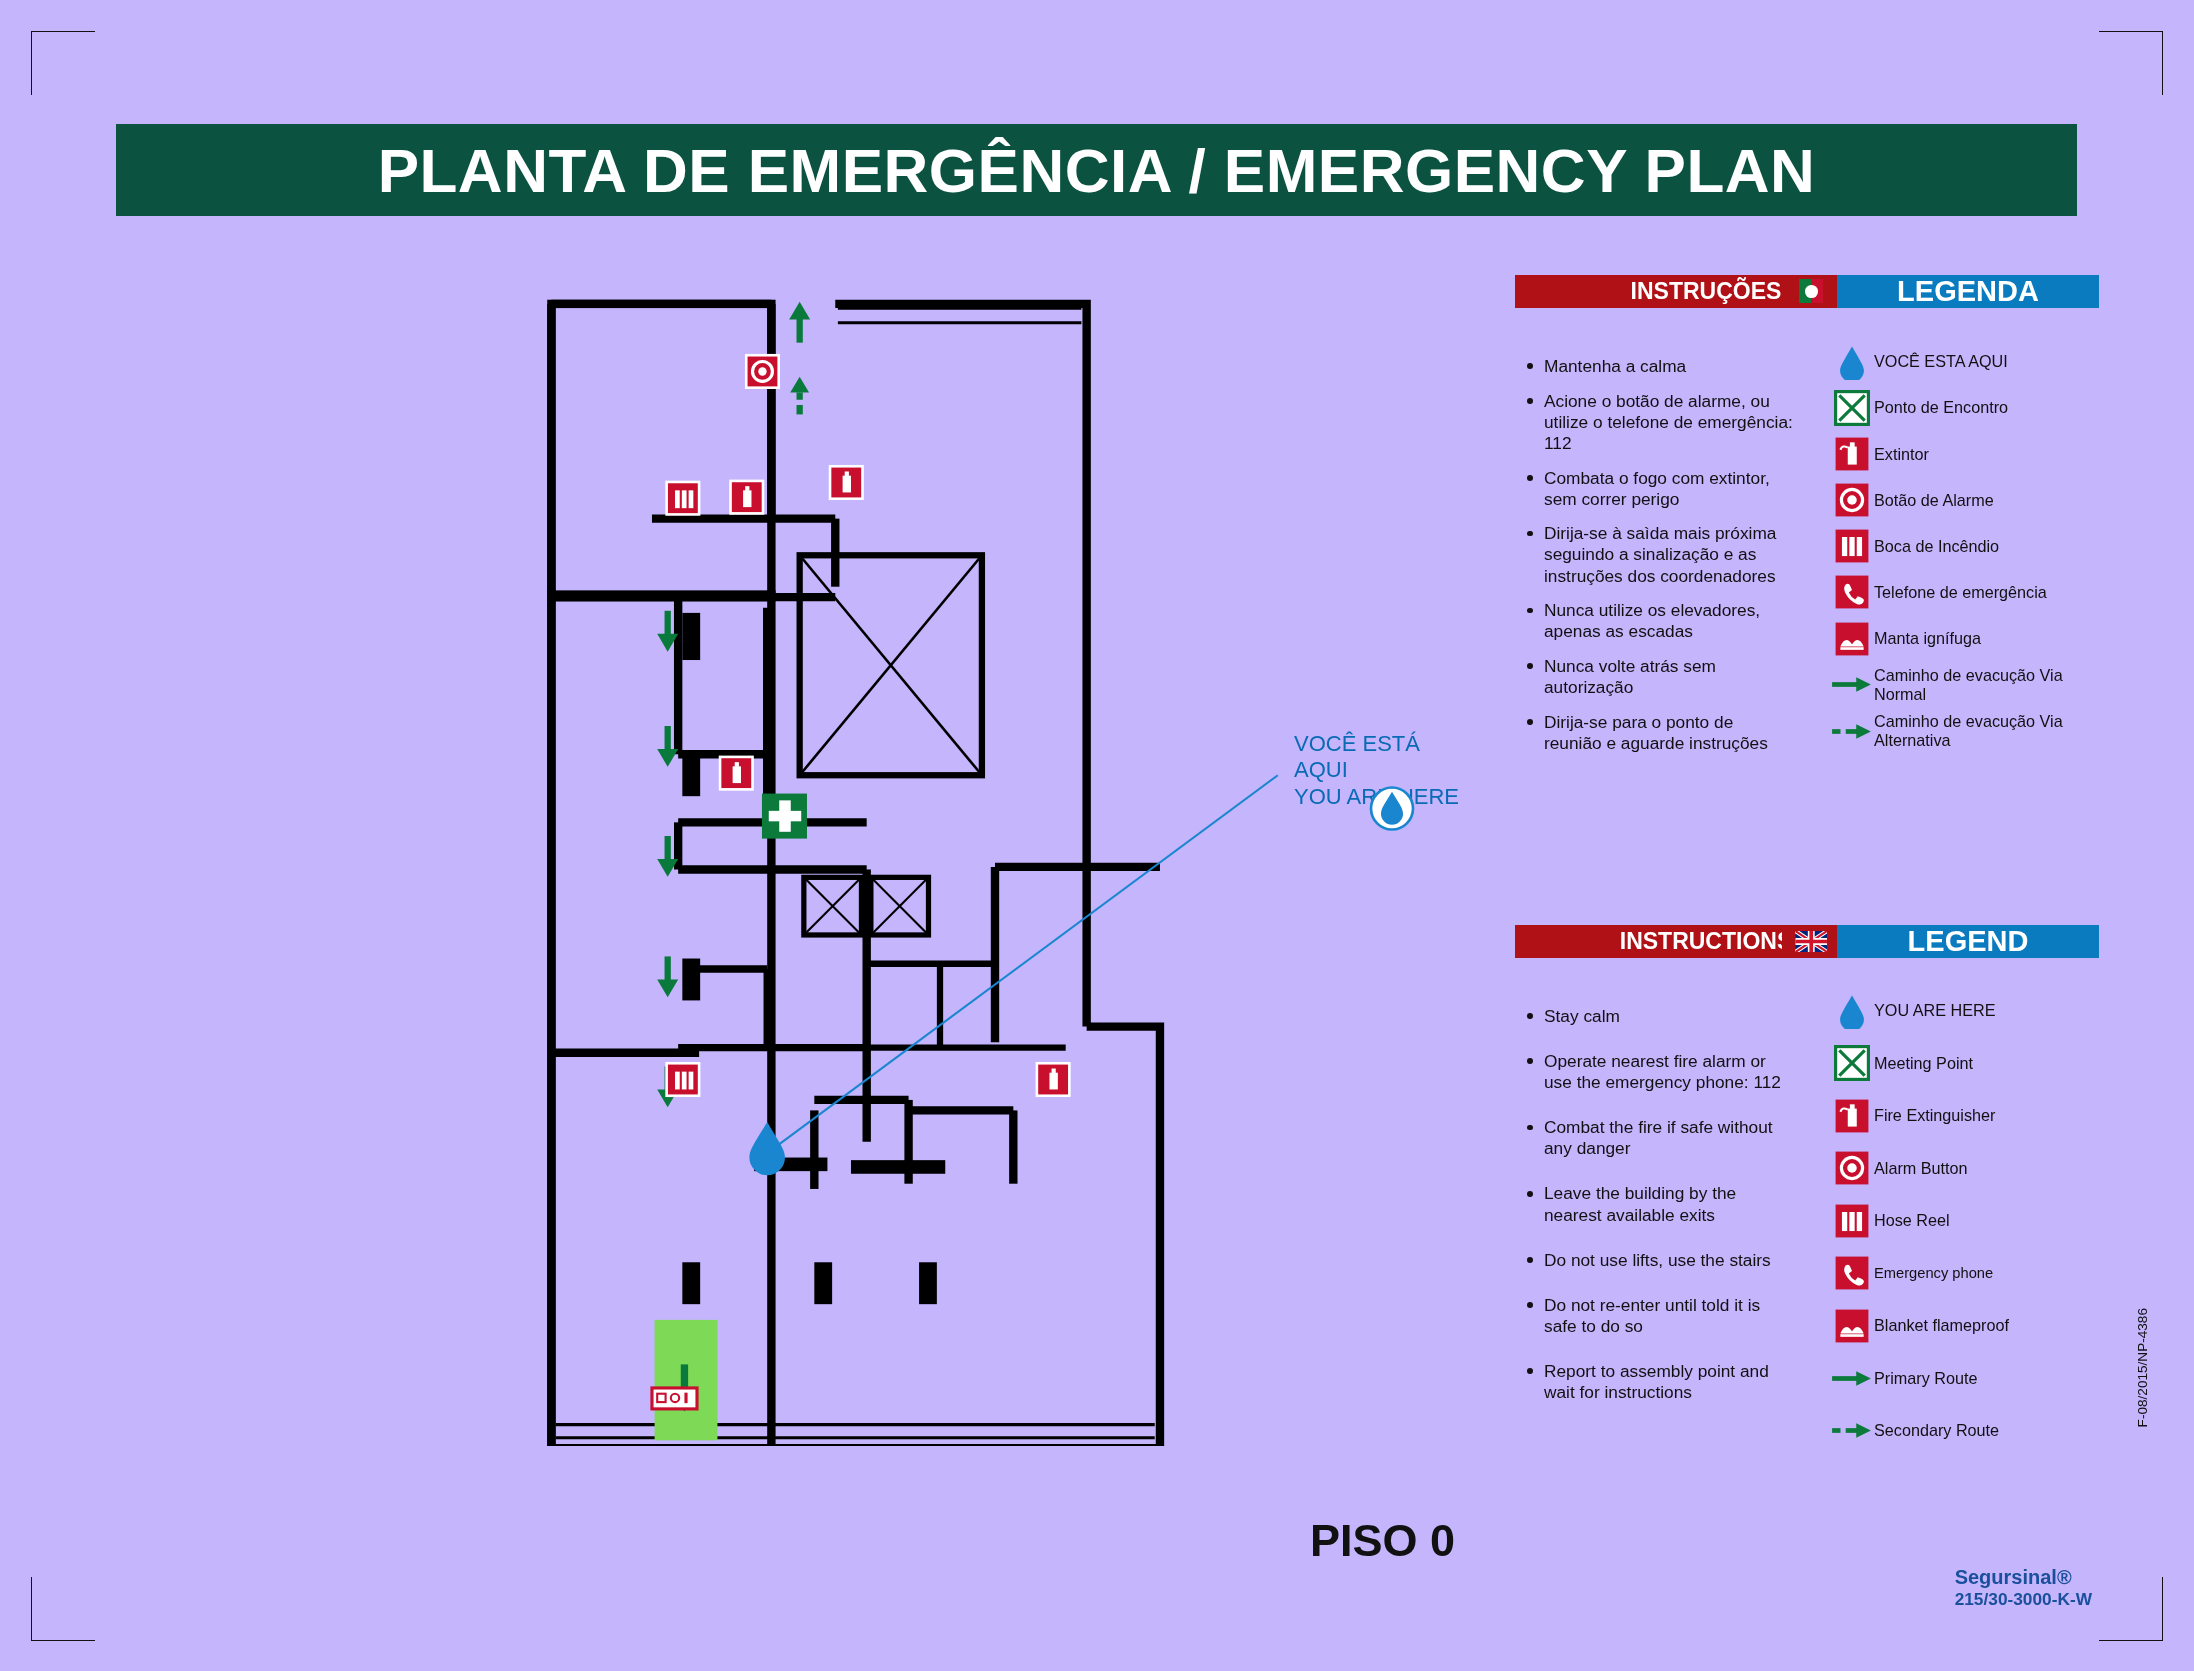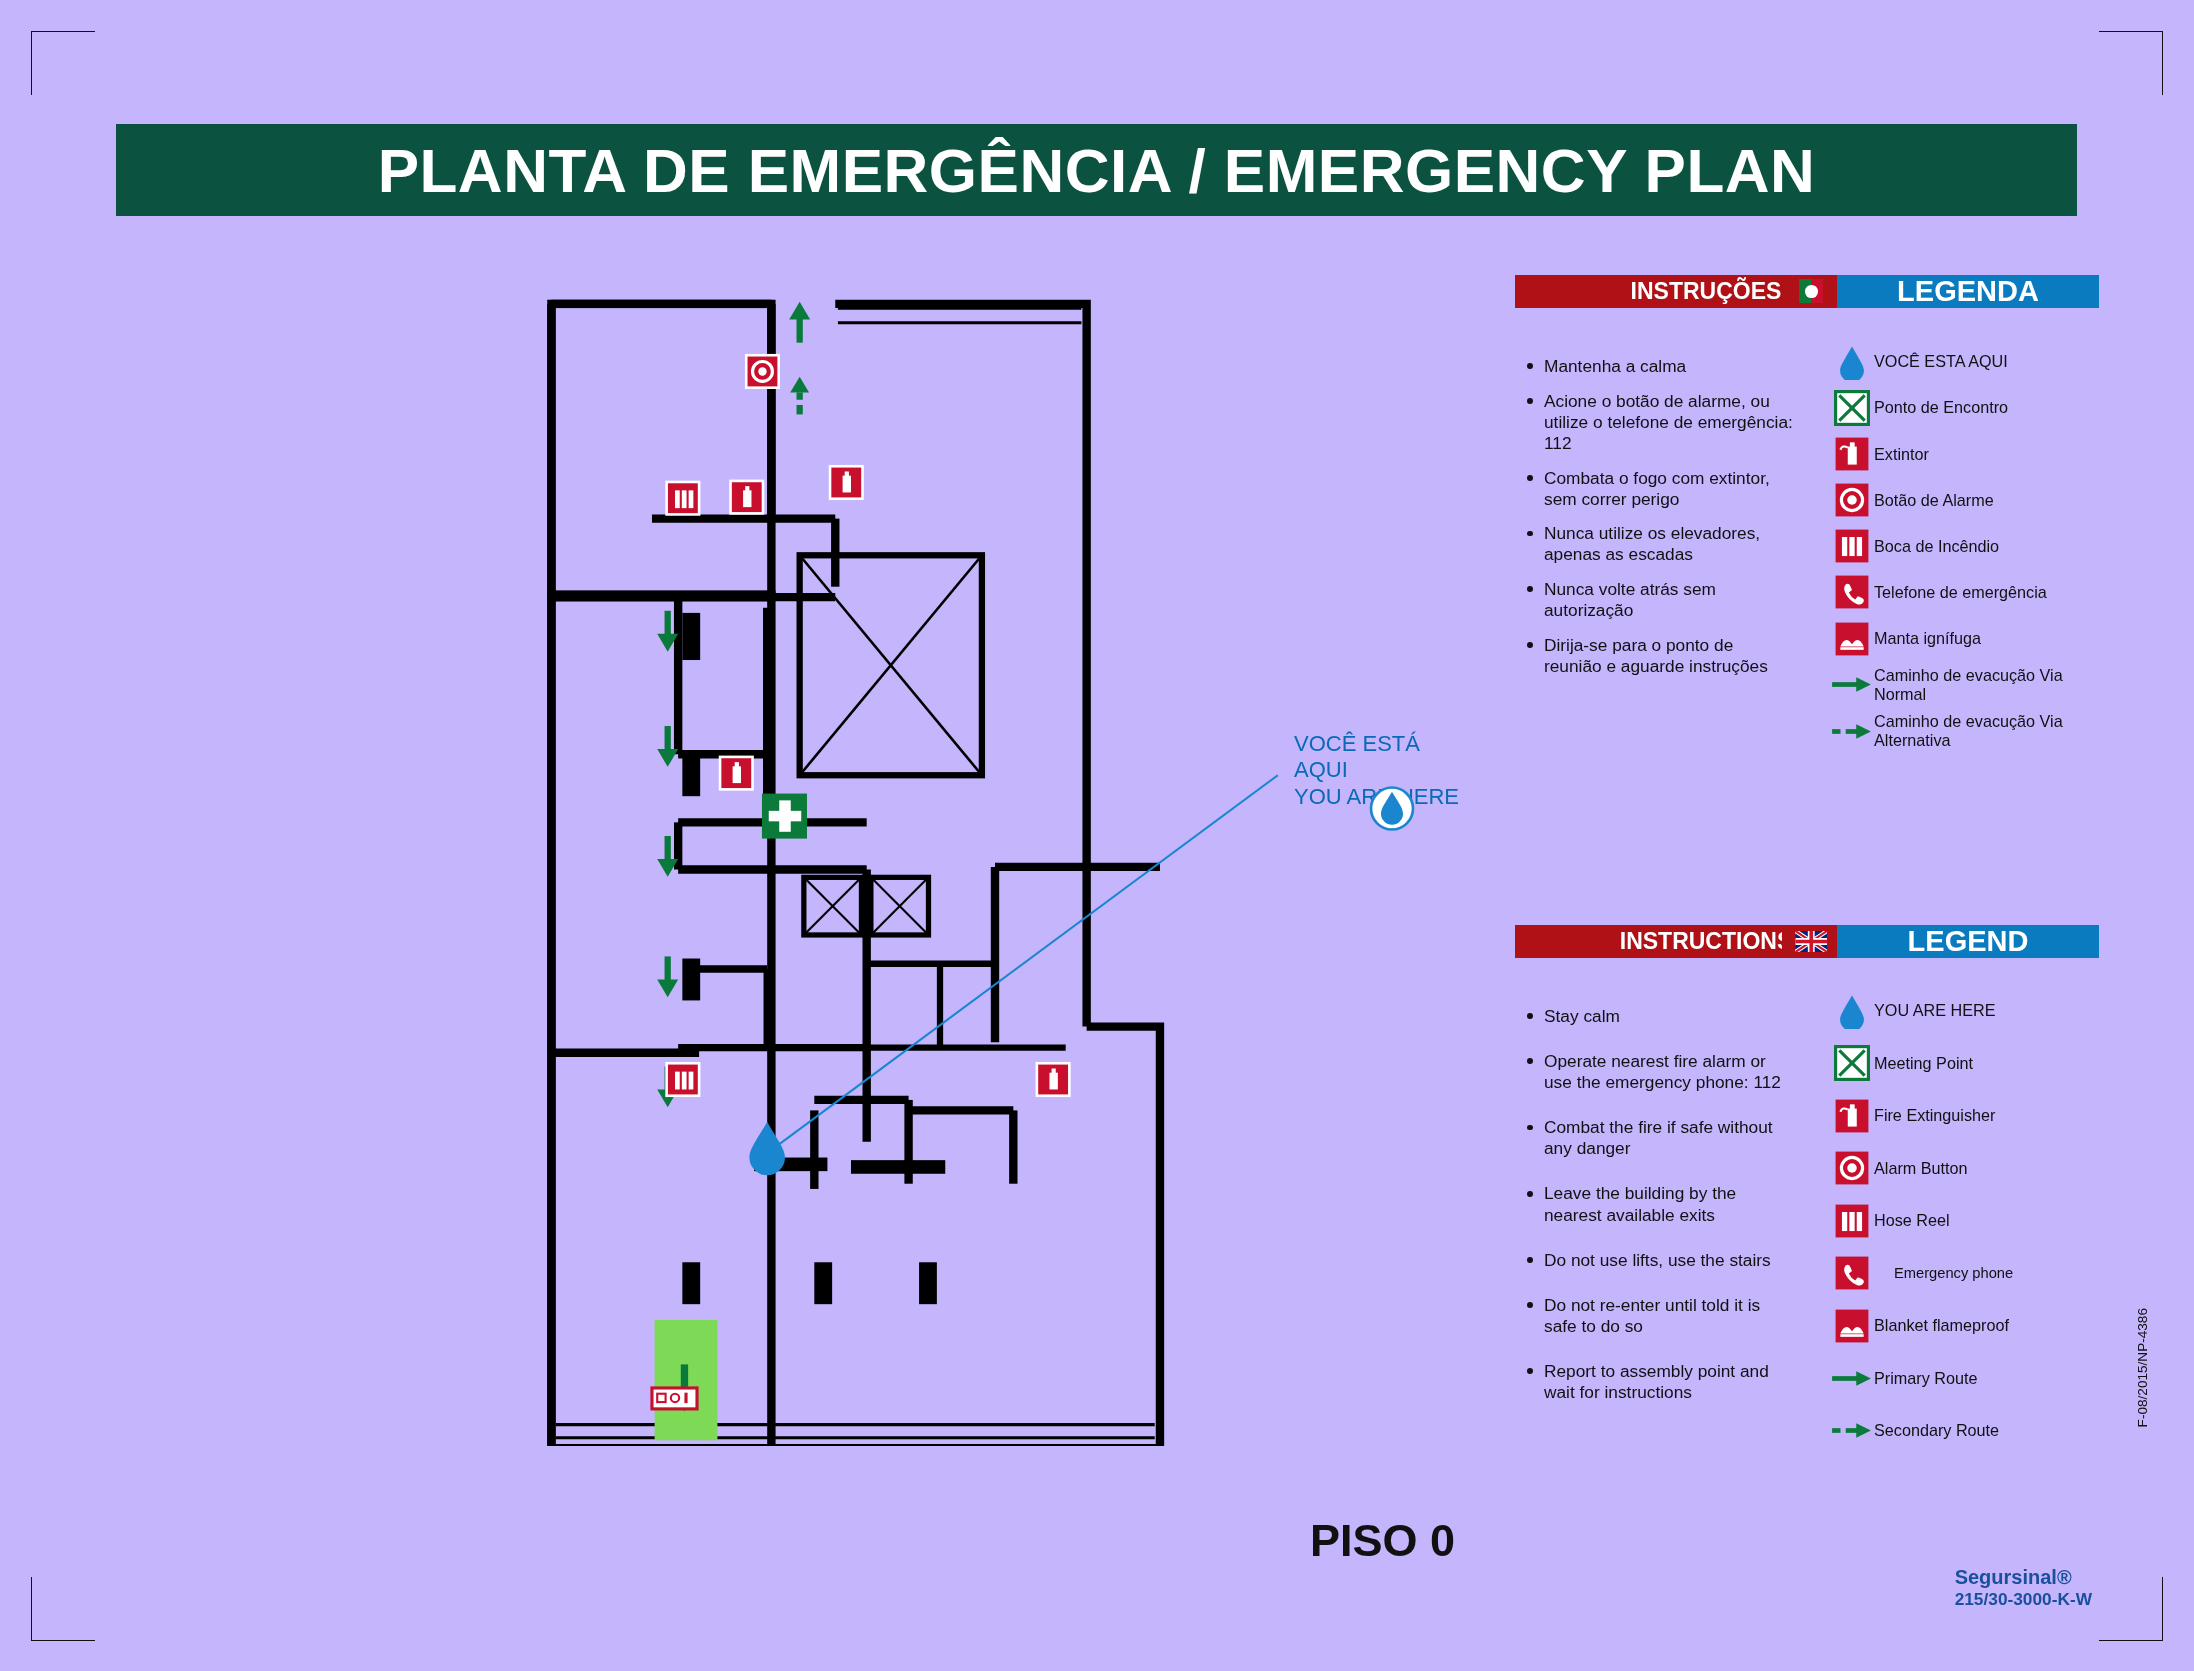--- a/index.html
+++ b/index.html
@@ -258,20 +258,21 @@
     </div>
   </div>
   <div class="panel-head hd-blue" style="left:1837px;top:275px;width:262px;">
     <span>LEGENDA</span>
   </div>
 
   <ul class="instr" style="position:absolute;left:1520px;top:356px;width:273px;">
     <li>Mantenha a calma</li>
     <li>Acione o botão de alarme, ou utilize o telefone de emergência: 112</li>
     <li>Combata o fogo com extintor, sem correr perigo</li>
+    <li>Dirija-se à saìda mais próxima seguindo a sinalização e as instruções dos coordenadores</li>
     <li>Nunca utilize os elevadores, apenas as escadas</li>
     <li>Nunca volte atrás sem autorização</li>
     <li>Dirija-se para o ponto de reunião e aguarde instruções</li>
   </ul>
 
   <div style="position:absolute;left:1829px;top:341px;width:283px;">
 
     <div class="legend-row">
       <div class="legend-ico">
         <svg width="28" height="37" viewBox="0 0 54 70">
@@ -446,21 +447,21 @@
         <svg width="36" height="36" viewBox="0 0 68 68">
             <rect x="3" y="3" width="62" height="62" fill="#c8102e"></rect>
             <rect x="15" y="17" width="10" height="36" fill="#fff"></rect>
             <rect x="29" y="17" width="10" height="36" fill="#fff"></rect>
             <rect x="43" y="17" width="10" height="36" fill="#fff"></rect>
           </svg>
       </div>
       <div class="legend-lbl">Hose Reel</div>
     </div>
 
-    <div class="legend-row" style="margin-bottom:11.5px;gap:20px;">
+    <div class="legend-row" style="margin-bottom:11.5px;">
       <div class="legend-ico">
         <svg width="36" height="36" viewBox="0 0 68 68">
             <rect x="3" y="3" width="62" height="62" fill="#c8102e"></rect>
             <path d="M22,20 q6,-4 9,3 l3,7 -6,5 q4,9 12,13 l5,-6 7,3 q7,3 3,9 -4,6 -13,2 -14,-6 -21,-21 -4,-9 1,-15 Z" fill="#fff"></path>
           </svg>
       </div>
       <div class="legend-lbl" style="font-size:14.7px;">Emergency phone</div>
     </div>
 
     <div class="legend-row" style="margin-bottom:11.5px;">

